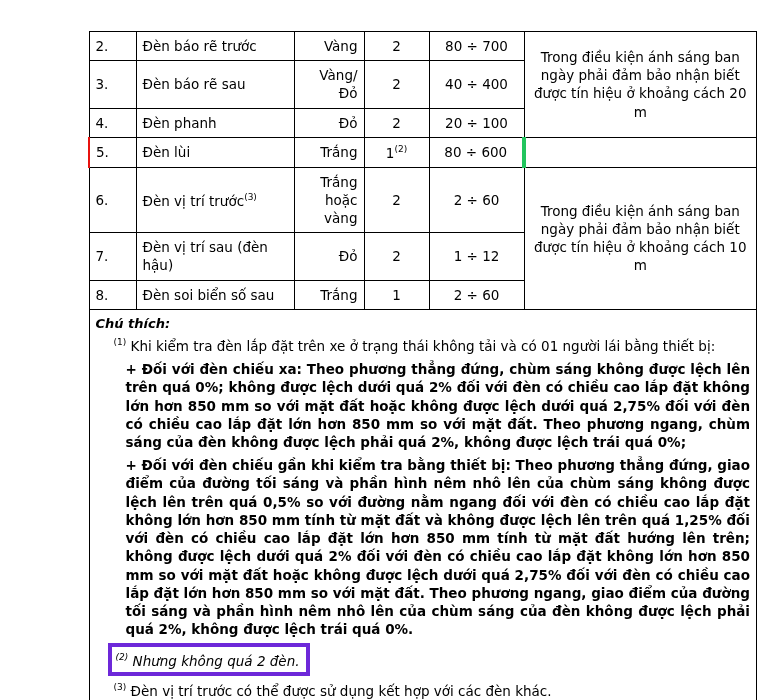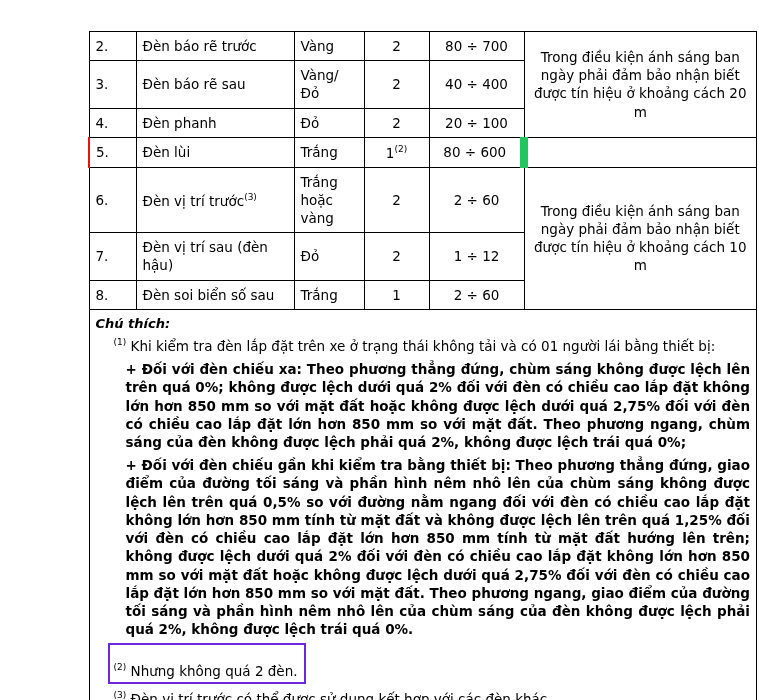--- a/index.html
+++ b/index.html
@@ -50,21 +50,21 @@
     padding-left: 8px;
   }
   td.c-name {
     width: 145px;
     text-align: left;
     padding-left: 9px;
     margin-left: 10px;
   }
   td.c-color {
     width: 57px;
-    text-align: left;
+    text-align: right;
   }
   td.c-qty {
     width: 52px;
     text-align: center;
   }
   td.c-range {
     width: 82px;
     text-align: center;
   }
   td.c-note {
@@ -78,21 +78,21 @@
     vertical-align: super;
   }
   .row-highlight td {
     border-top: 2px solid #e8130f;
     border-bottom: 2px solid #e8130f;
   }
   .row-highlight td.c-num {
     border-left: 2px solid #e8130f;
   }
   .row-highlight td.c-range {
-    border-right: 8px solid #22c55e;
+    border-right: 4px solid #22c55e;
   }
   .notes-cell {
     padding: 6px 10px 10px 10px;
     font-size: 12.6px;
     line-height: 1.45;
     text-align: justify;
   }
   .notes-title {
     font-weight: bold;
     font-style: italic;
@@ -102,23 +102,24 @@
   .note-p {
     margin: 0 0 5px 0;
     text-indent: 0;
     padding-left: 18px;
   }
   .note-p.indent {
     padding-left: 30px;
   }
   .note-hl {
     display: inline-block;
-    border: 2px solid #6d28d9;
-    padding: 16px 6px 2px 4px;
+    border: 4px solid #6d28d9;
+    padding: 4px 6px 2px 4px;
     margin-left: -6px;
+    font-style: italic;
   }
   .justify {
     text-align: justify;
     font-weight: bold;
   }
 </style>
 </head>
 <body>
 
 <div class="page">

